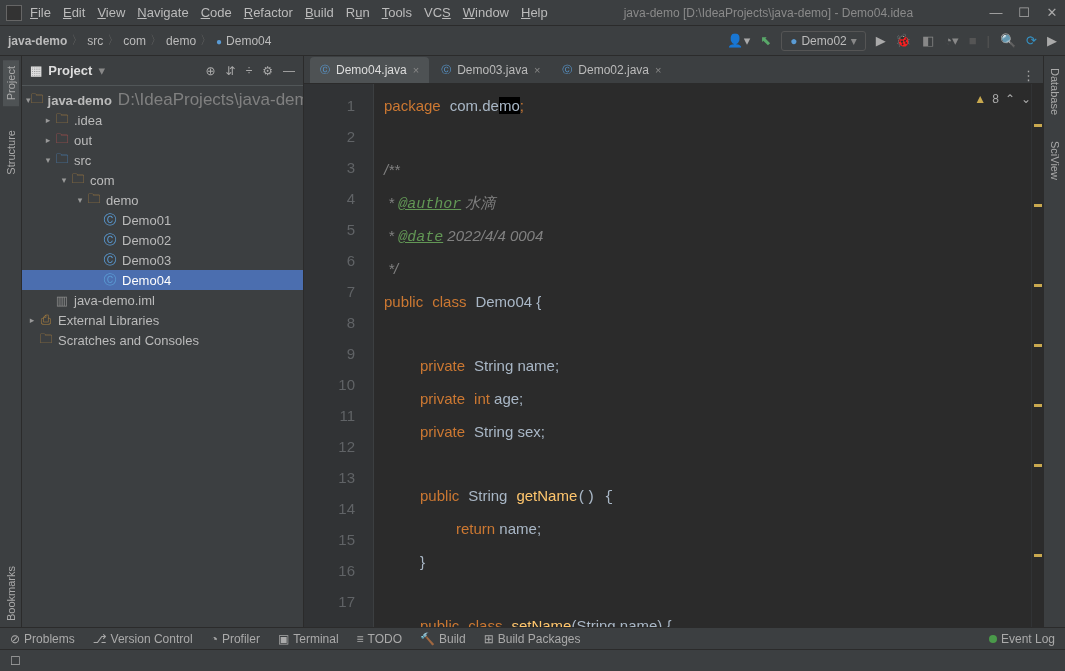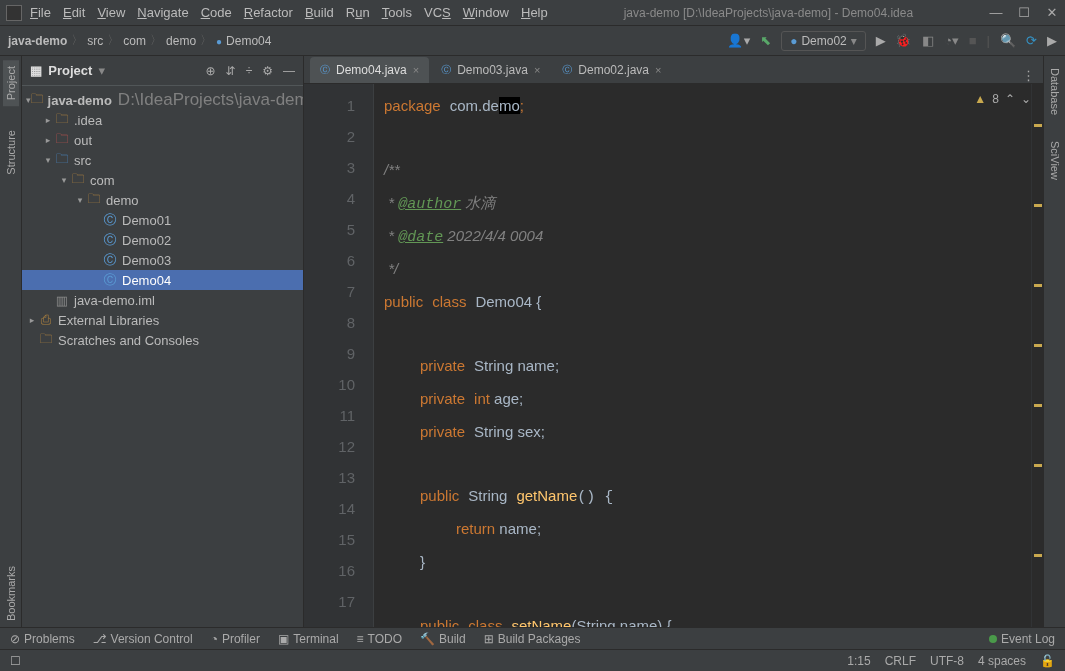--- a/index.html
+++ b/index.html
@@ -333,20 +333,13 @@
   <span class="bt event-log">
       <span class="dot"></span>
       <span>Event Log</span>
     </span>
 </div>
 
 <div class="status">
   <div class="msg">
     <span>☐</span>
   </div>
-  <div class="right">
-    <span>1:15</span>
-    <span>CRLF</span>
-    <span>UTF-8</span>
-    <span>4 spaces</span>
-    <span>🔓</span>
-  </div>
 </div>
 
 </body></html>

